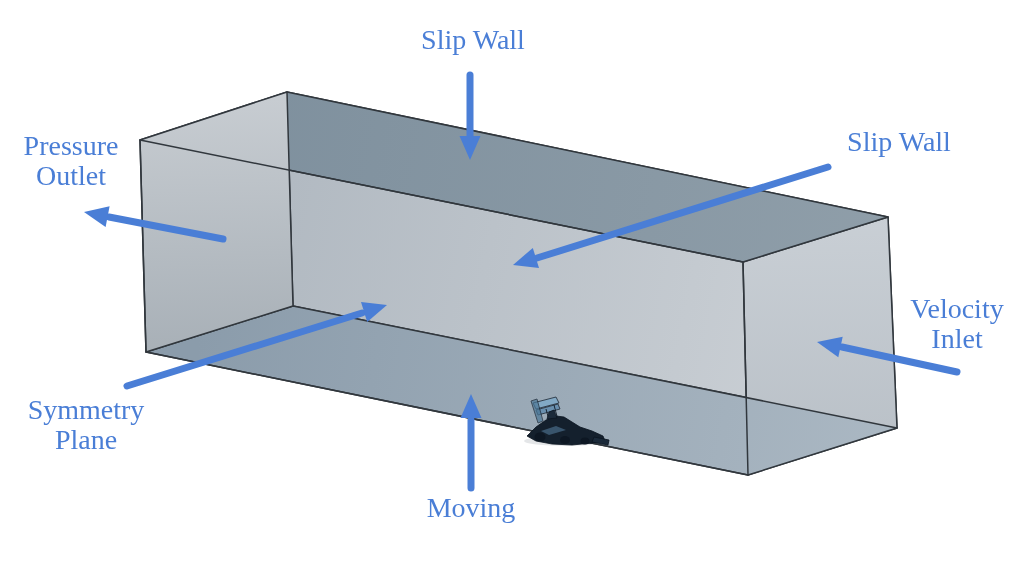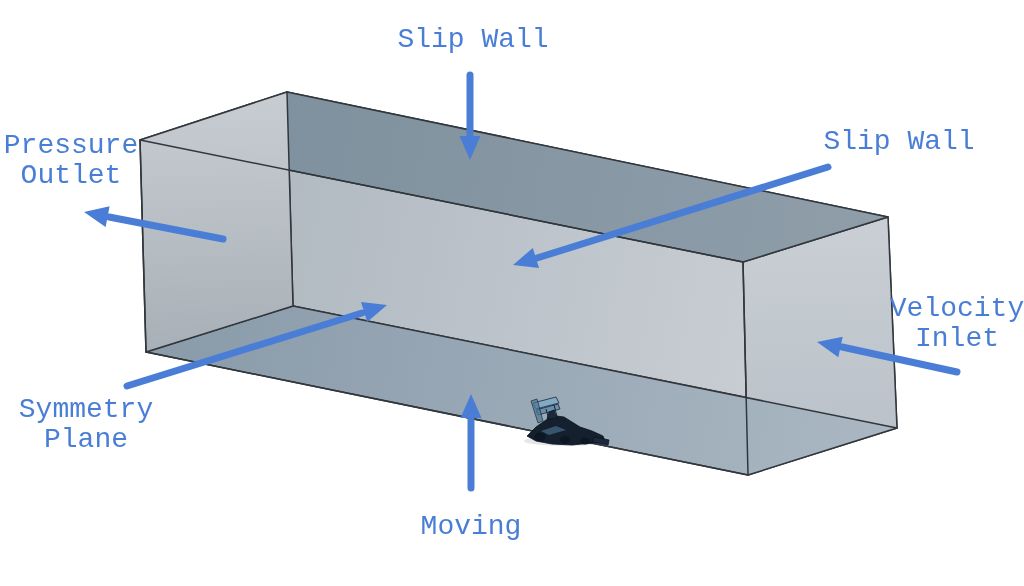--- a/index.html
+++ b/index.html
@@ -4,31 +4,31 @@
 <style>
   html,body { margin:0; padding:0; background:#ffffff; }
   .stage {
     position:relative; width:1024px; height:586px;
     background:#ffffff; overflow:hidden;
     font-family:"Liberation Sans", sans-serif;
   }
   .stage svg { position:absolute; left:0; top:0; }
   .label {
     position:absolute;
-    font-family:Liberation Mono, monospace;
+    font-family:Liberation Serif, serif;
     font-size:28px; line-height:30px; font-weight:400;
     color:#4a7ed6; text-align:center; white-space:nowrap;
   }
   .label span { display:block; }
   #lab-slip-top  { left:353px; top:25px;  width:240px; }
   #lab-pressure  { left:-29px; top:131px; width:200px; }
   #lab-slip-side { left:799px; top:127px; width:200px; }
   #lab-velocity  { left:857px; top:294px; width:200px; }
   #lab-symmetry  { left:-14px; top:395px; width:200px; }
-  #lab-moving    { left:371px; top:512px; width:200px; }
+  #lab-moving    { left:371px; top:493px; width:200px; }
 </style>
 </head>
 <body>
 
 <div class="stage">
 
   <svg width="1024" height="586" viewBox="0 0 1024 586">
     <defs>
       <linearGradient id="gradTop" gradientUnits="userSpaceOnUse" x1="140" y1="116" x2="888" y2="240">
         <stop offset="0" stop-color="#7c8e9c"></stop>

